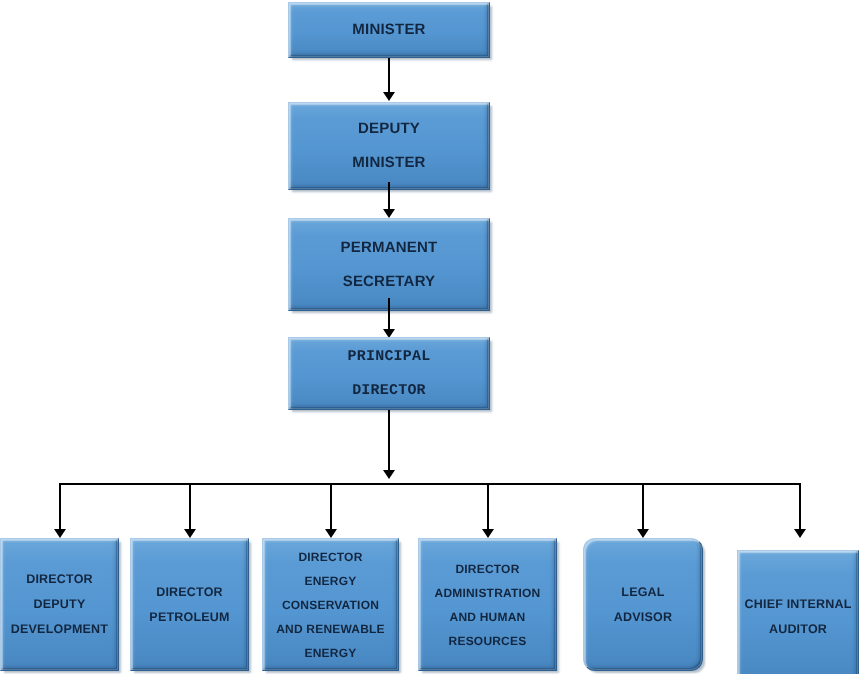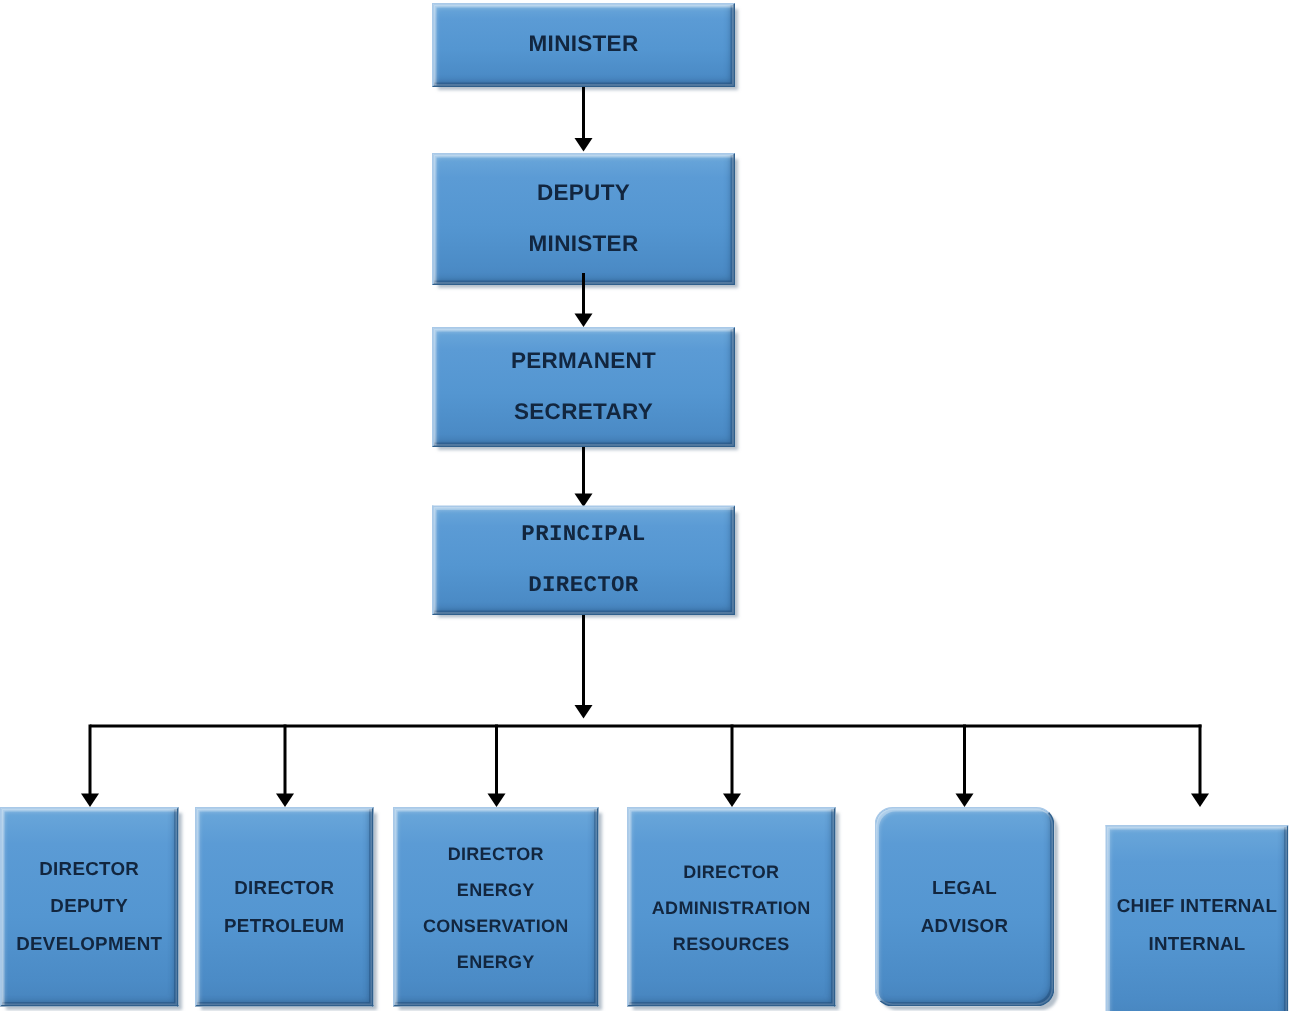--- a/index.html
+++ b/index.html
@@ -108,21 +108,21 @@
   <div class="node top" style="left:288px; top:102px; width:202px; height:88px;">
     <div class="node-inner">
       <span class="ln">DEPUTY</span>
       <span class="ln">MINISTER</span>
     </div>
   </div>
 
   <div class="vline" style="left:388px; top:182px; height:31px;"></div>
   <div class="arrowhead" style="left:383px; top:209px;"></div>
 
-  <div class="node top" style="left:288px; top:218px; width:202px; height:80px;">
+  <div class="node top" style="left:288px; top:218px; width:202px; height:93px;">
     <div class="node-inner">
       <span class="ln">PERMANENT</span>
       <span class="ln">SECRETARY</span>
     </div>
   </div>
 
   <div class="vline" style="left:388px; top:298px; height:36px;"></div>
   <div class="arrowhead" style="left:383px; top:329px;"></div>
 
   <div class="node top" style="left:288px; top:337px; width:202px; height:73px;font-family:Liberation Mono, monospace;">
@@ -168,39 +168,41 @@
       <span class="ln">DIRECTOR</span>
       <span class="ln">PETROLEUM</span>
     </div>
   </div>
 
   <div class="node leaf wide-text" style="left:262px; top:538px; width:137px; height:133px;">
     <div class="node-inner">
       <span class="ln">DIRECTOR</span>
       <span class="ln">ENERGY</span>
       <span class="ln">CONSERVATION</span>
+      <span class="ln">AND RENEWABLE</span>
       <span class="ln">ENERGY</span>
     </div>
   </div>
 
   <div class="node leaf wide-text" style="left:418px; top:538px; width:139px; height:133px;">
     <div class="node-inner">
       <span class="ln">DIRECTOR</span>
       <span class="ln">ADMINISTRATION</span>
+      <span class="ln">AND HUMAN</span>
       <span class="ln">RESOURCES</span>
     </div>
   </div>
 
   <div class="node leaf" style="left:583px; top:538px; width:120px; height:133px;border-radius:12px;">
     <div class="node-inner">
       <span class="ln">LEGAL</span>
       <span class="ln">ADVISOR</span>
     </div>
   </div>
 
   <div class="node leaf" style="left:737px; top:550px; width:122px; height:133px;">
     <div class="node-inner">
       <span class="ln">CHIEF INTERNAL</span>
-      <span class="ln">INTERNAL</span>
+      <span class="ln">AUDITOR</span>
     </div>
   </div>
 
 </div>
 
 </body></html>

